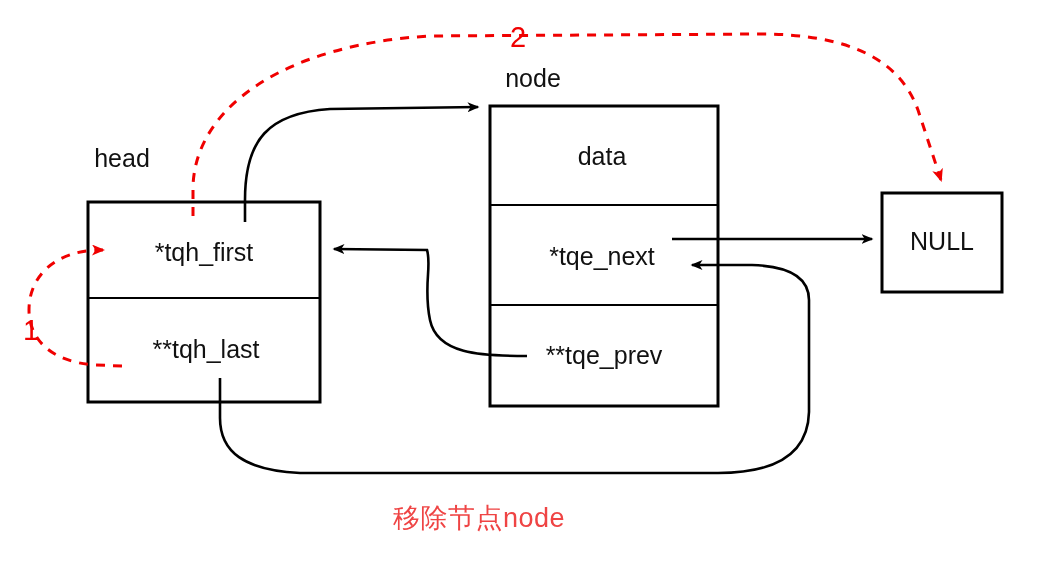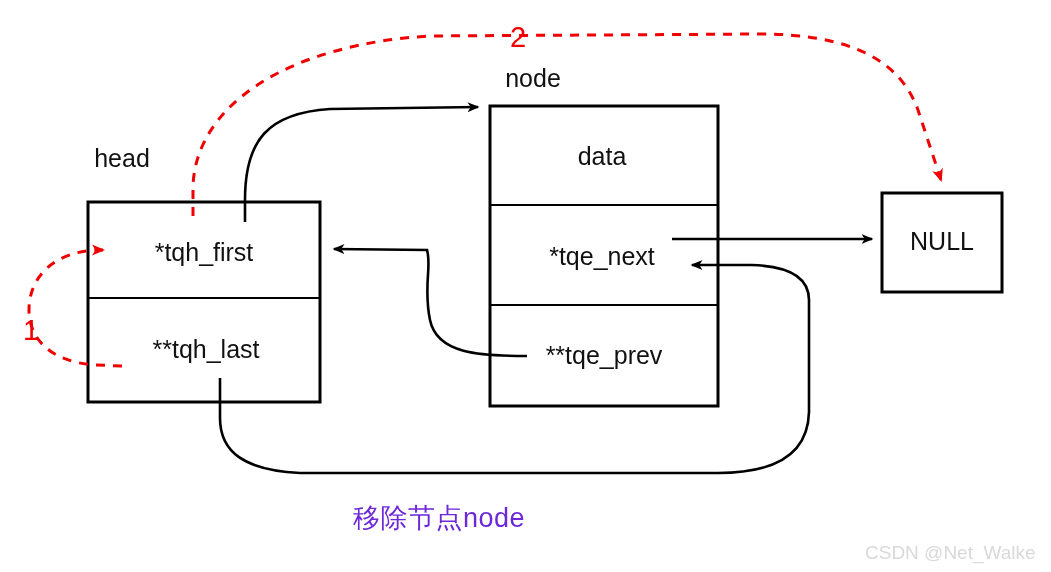--- a/index.html
+++ b/index.html
@@ -67,23 +67,24 @@
     text-anchor: middle;
     dominant-baseline: middle;
   }
   .caption-text {
     position: absolute;
     left: 0;
     top: 500px;
     width: 878px;
     text-align: center;
     font-size: 27px;
-    color: #6d28d9;
+    color: #ef4444;
     font-family: "Liberation Sans", "DejaVu Sans", sans-serif;
     letter-spacing: 0.5px;
+    padding-left: 40px;
   }
   .watermark-text {
     position: absolute;
     right: 0px;
     bottom: 8px;
     font-size: 19px;
     color: #d9d9d9;
     font-family: "Liberation Sans", "DejaVu Sans", sans-serif;
     white-space: nowrap;
     overflow: hidden;
@@ -140,15 +141,14 @@
     <path class="red-connector" d="M 122 366 L 95 365 C 52 362 29 340 29 310 C 29 276 55 252 96 250 L 103 250" marker-end="url(#arrow-red)"></path>
     <text class="step-number" x="31" y="332">1</text>
 
     <path class="red-connector" d="M 193 216 L 193 186 C 196 104 290 44 430 36 L 760 34
              C 850 34 900 60 918 110 L 941 180" marker-end="url(#arrow-red)"></path>
     <text class="step-number" x="518" y="39">2</text>
   </svg>
 
   <div class="caption-text">移除节点node</div>
 
-  <div class="watermark-text">CSDN @Net_Walke</div>
 
 </div>
 
 </body></html>

